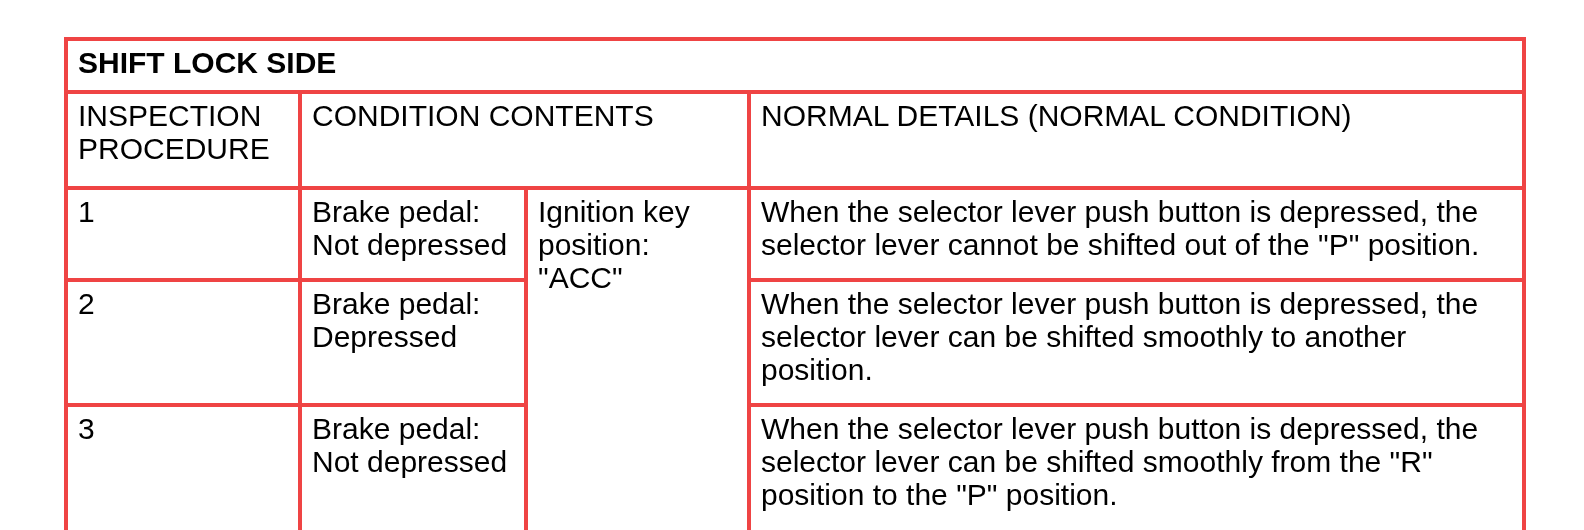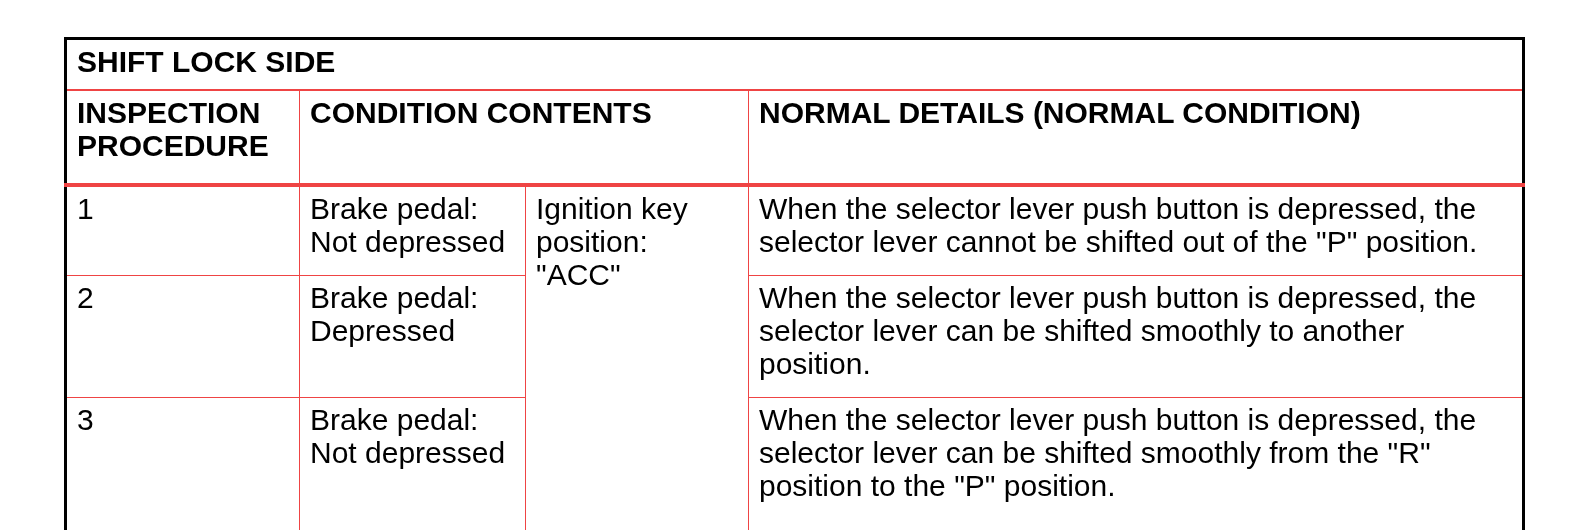--- a/index.html
+++ b/index.html
@@ -17,36 +17,36 @@
   table.doc-table {
     position: absolute;
     left: 64px;
     top: 37px;
     width: 1458px;
     border-collapse: collapse;
     table-layout: fixed;
     border: 3px solid #000000;
   }
   table.doc-table td {
-    border: 1px solid #ef4444;
+    border: 4px solid #ef4444;
     vertical-align: top;
     padding: 5px 10px 4px 10px;
     font-size: 30px;
     line-height: 33px;
     white-space: pre-line;
     overflow: hidden;
     word-wrap: break-word;
   }
   tr.title-row td {
     font-weight: bold;
     height: 40px;
     border-bottom-width: 2px;
   }
   tr.header-row td {
-    font-weight: bold;
+    font-weight: normal;
     height: 83px;
     border-bottom-width: 4px;
   }
   tr.body-row-1 td { height: 79px; }
   tr.body-row-2 td { height: 112px; }
   tr.body-row-3 td { height: 125px; }
 </style>
 </head>
 <body>
 

